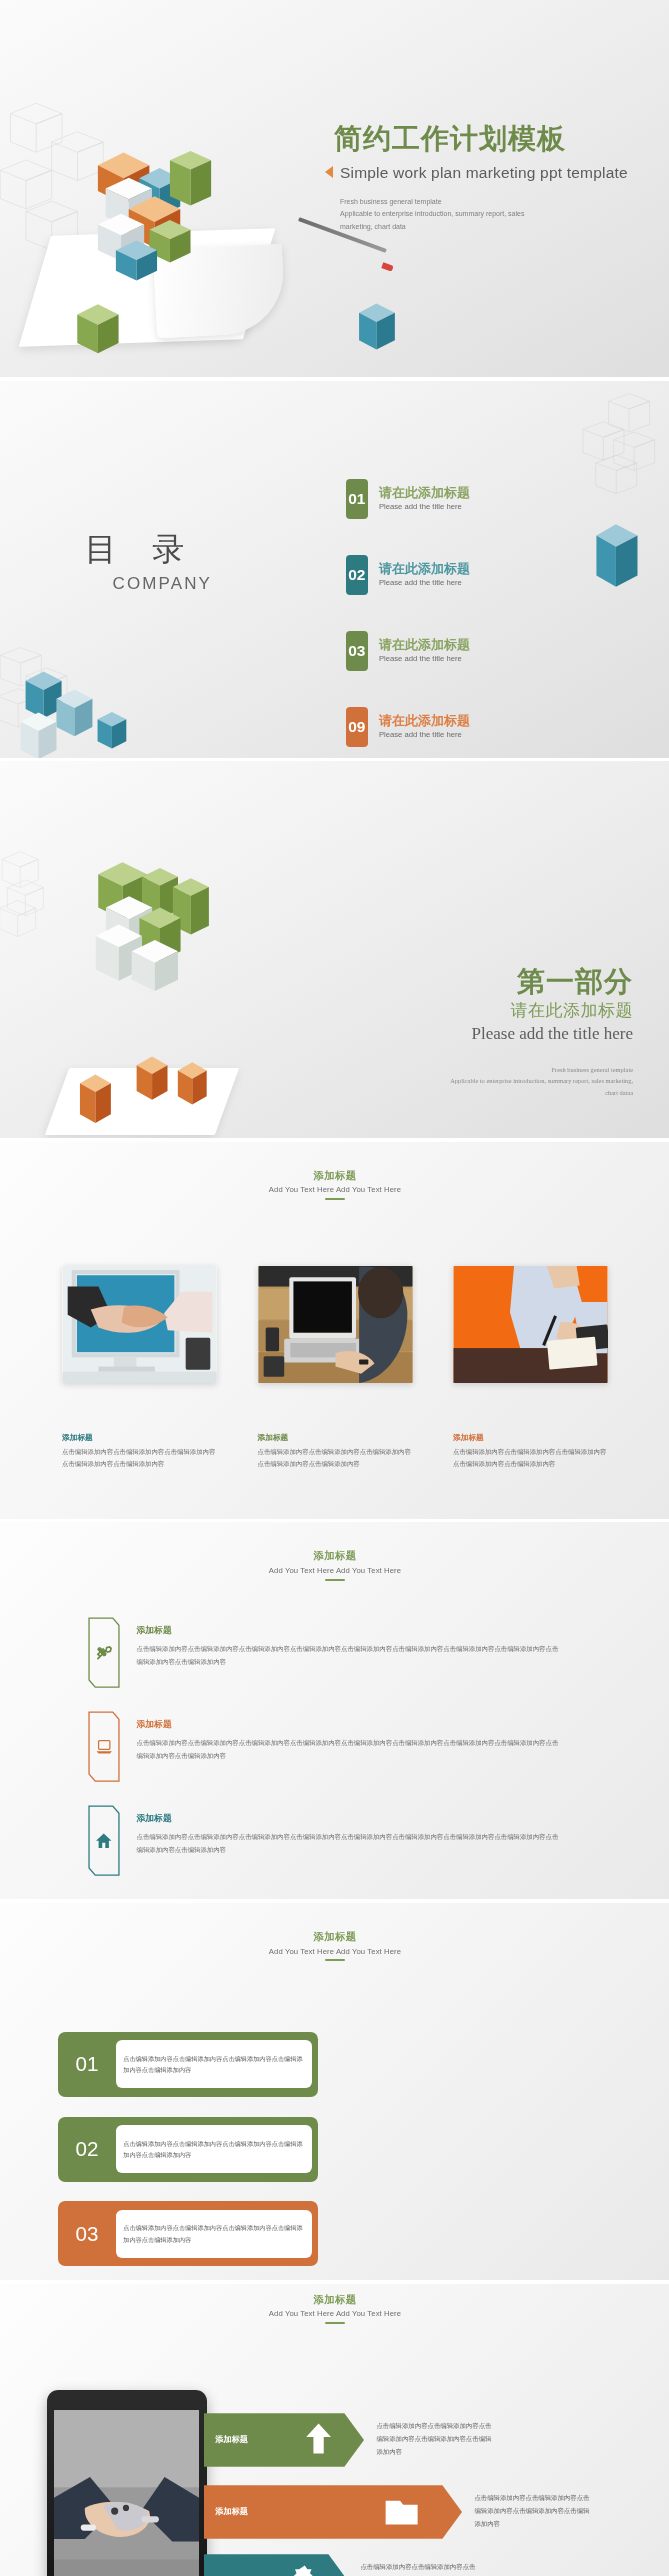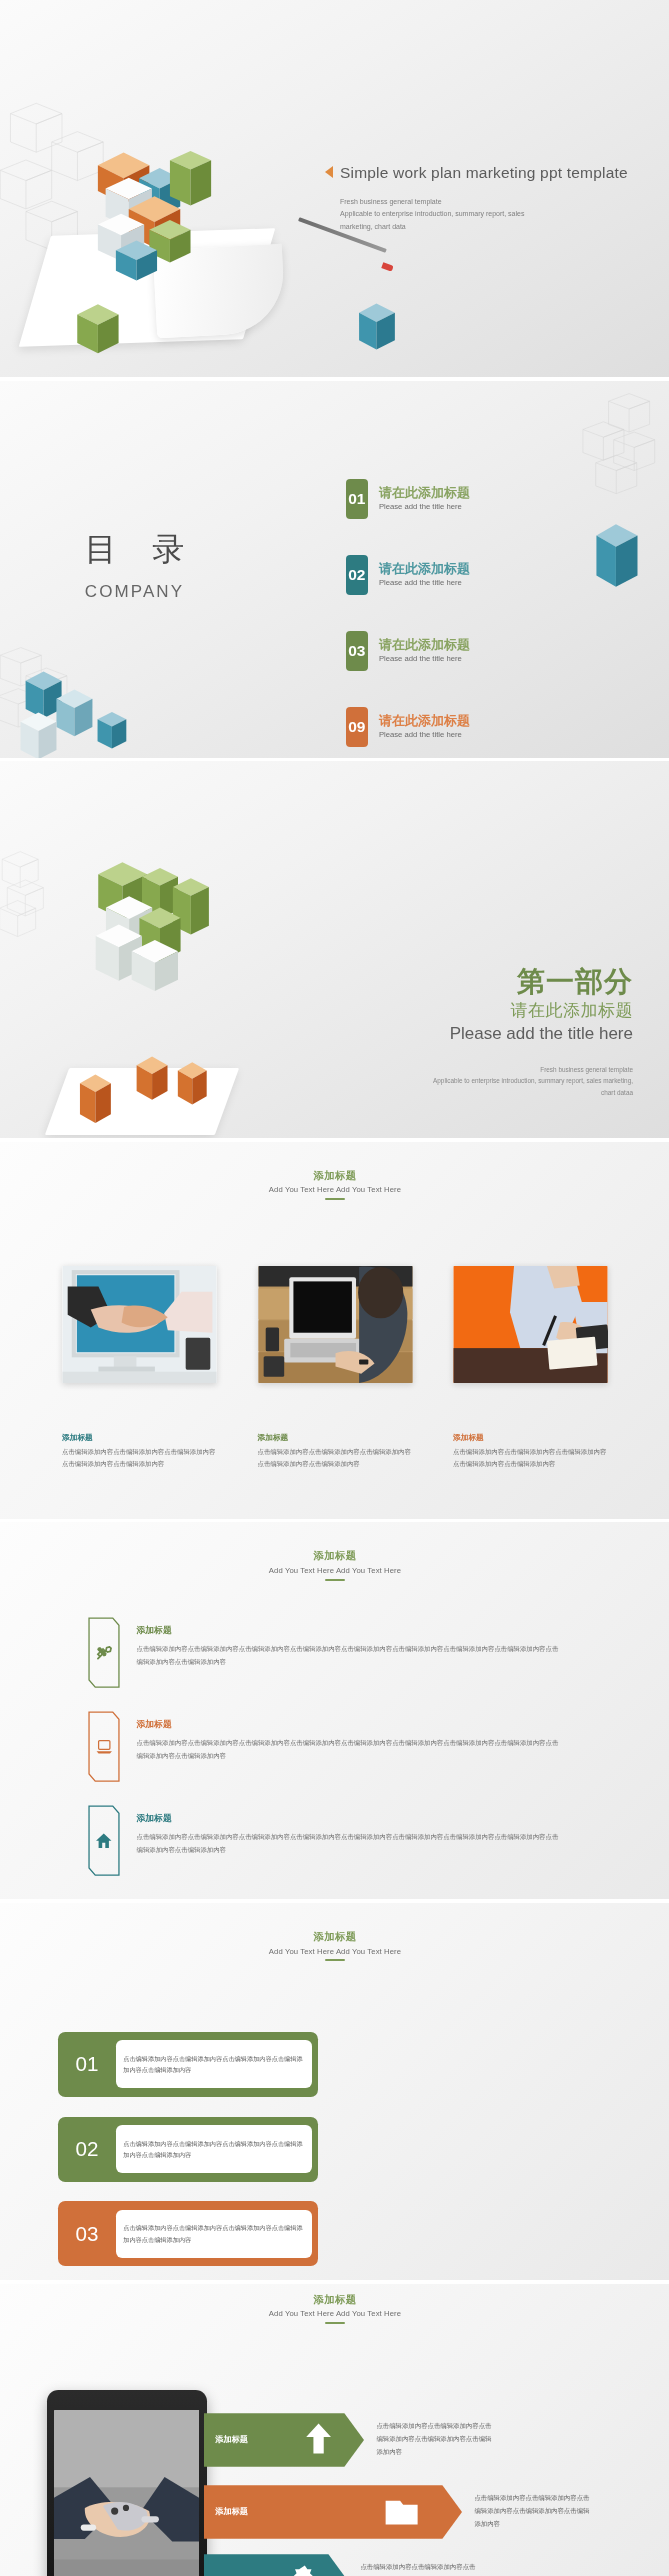--- a/index.html
+++ b/index.html
@@ -52,34 +52,34 @@
 
   .paper {
     position:absolute;
     background:#fff;
     box-shadow: 0 3.1px 9.3px rgba(0,0,0,.10);
   }
 
   
   .toc-left { position:absolute; left:57px; top:147px; text-align:center; width:155px; }
   .toc-cn { font-size:32px; color:#4b4b4b; letter-spacing:13.4px; font-weight:300; text-indent:13.4px;}
-  .toc-en { font-size:17px; color:#666; letter-spacing:2.1px; margin-top:10px; }
+  .toc-en { font-size:17px; color:#666; letter-spacing:2.1px; margin-top:2px;text-align:right; }
   .toc-list { position:absolute; left:346px; top:98px; width:222px; }
   .toc-row { display:flex; align-items:center; height:40px; margin-bottom:36px; }
   .toc-badge {
     width:21.6px; height:40px; border-radius:4.1px;
     color:#fff; font-size:15.5px; font-weight:bold;
     display:flex; align-items:center; justify-content:center; flex:0 0 auto;
   }
   .toc-txt { margin-left:11.3px; }
   .toc-t1 { font-size:13px; font-weight:bold; line-height:1.15; }
   .toc-t2 { font-size:7.7px; color:#6b6b6b; margin-top:1px; }
 
   
-  .sec-wrap { position:absolute; right:37px; top:206px; text-align:right; width:278px; }
+  .sec-wrap { position:absolute; right:37px; top:206px; text-align:right; width:278px;font-family:Liberation Serif, serif; }
   .sec-big { font-size:28px; font-weight:bold; line-height:1.1; letter-spacing:1px; }
   .sec-cn { font-size:17px; margin-top:1px; letter-spacing:0.5px; }
   .sec-en { font-size:17px; color:#5e5e5e; margin-top:2.1px; }
   .sec-note { font-size:6.4px; color:#8a8a8a; line-height:1.8; margin-top:19.6px; }
 
   
   .hdr { position:absolute; left:0; right:0; top:27px; text-align:center; }
   .hdr-cn { font-size:10.3px; color:#7E9B58; font-weight:bold; letter-spacing:0.5px; }
   .hdr-en { font-size:7.7px; color:#6d6d6d; margin-top:2.6px; letter-spacing:0.1px; }
   .hdr-rule { width:19.6px; height:2.1px; background:#7E9B58; margin:3.6px auto 0; border-radius:1px; }
@@ -197,20 +197,21 @@
       <polygon points="10,30 10,85 50,105 50,50" fill="#87a84e"></polygon>
       <polygon points="50,50 90,30 90,85 50,105" fill="#6d8c3a"></polygon>
     </svg>
     <svg style="position:absolute;left:355px;top:299px;" width="46" height="57" viewBox="0 0 90 110">
       <polygon points="8,26 42,8 78,26 42,44" fill="#9ec9d8"></polygon>
       <polygon points="8,26 8,80 42,98 42,44" fill="#3f95ad"></polygon>
       <polygon points="42,44 78,26 78,80 42,98" fill="#2c7a90"></polygon>
     </svg>
   </div>
 
+  <div class="cover-title">简约工作计划模板</div>
   <div class="cover-mark"></div>
   <div class="cover-sub">Simple work plan marketing ppt template</div>
   <div class="cover-desc">
     <div>Fresh business general template</div>
     <div>Applicable to enterprise introduction, summary report, sales</div>
     <div>marketing, chart data</div>
   </div>
 </div>
 <div class="gap"></div>
 

